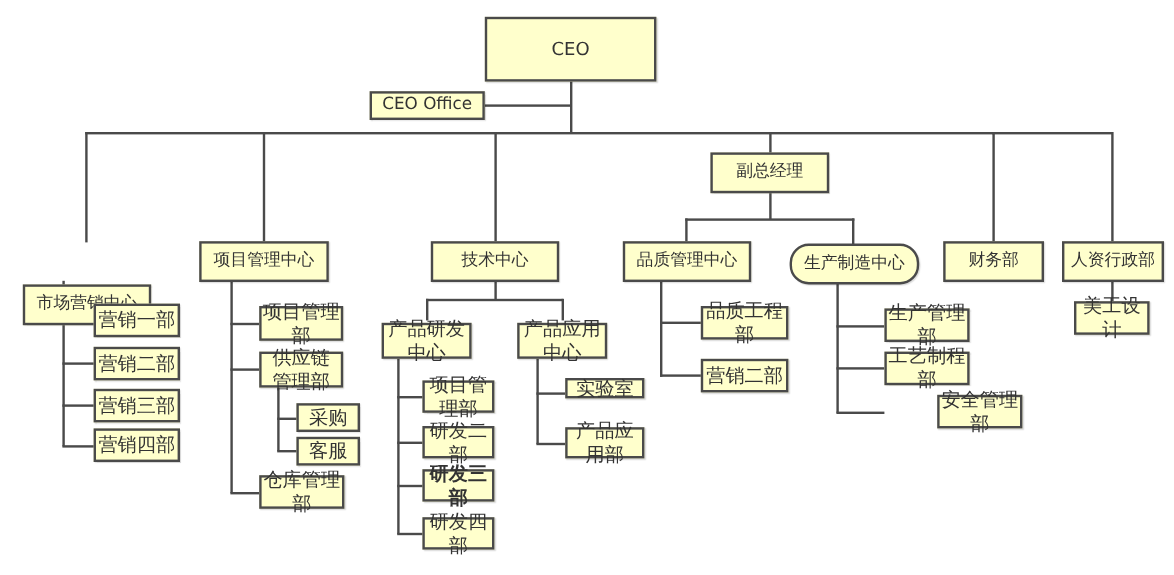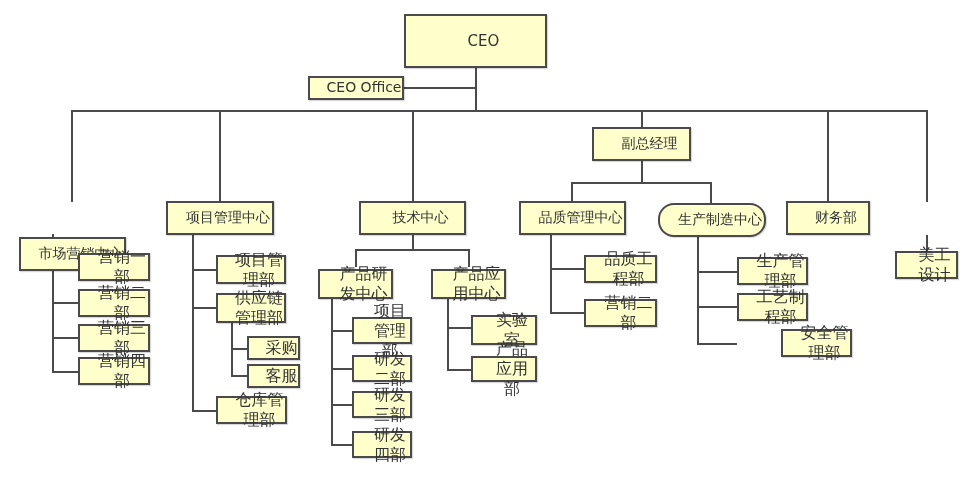--- a/index.html
+++ b/index.html
@@ -5,21 +5,20 @@
     html, body { margin: 0; padding: 0; background: #ffffff; }
     body { width: 978px; height: 479px; position: relative; overflow: hidden;
            font-family: "DejaVu Sans", "Liberation Sans", sans-serif; }
     #chart { position: absolute; left: 0; top: 0; width: 978px; height: 479px; }
     .node {
       position: absolute; box-sizing: border-box;
       background: #ffffcc; border: 2px solid #4a4a4a;
       display: flex; align-items: center; justify-content: center;
       text-align: center; color: #333333; line-height: 1.25;
       box-shadow: 1px 1px 1px rgba(0,0,0,0.15);
-      padding-left: 16px;
     }
     .lv0 { font-size: 15px; }
     .lv1 { font-size: 14px; }
     .lv2 { font-size: 16px; }
     .line { position: absolute; background: #4a4a4a; }
   </style>
 </head>
 <body>
 
 <div id="chart">
@@ -93,30 +92,31 @@
   <div class="node lv2" style="left:216px;top:293px;width:70px;height:30px;white-space:pre-line;">供应链
 管理部</div>
   <div class="node lv2" style="left:247px;top:336px;width:53px;height:24px;">采购</div>
   <div class="node lv2" style="left:247px;top:364px;width:53px;height:24px;">客服</div>
   <div class="node lv1" style="left:359px;top:201px;width:107px;height:34px;">技术中心</div>
 
   <div class="node lv2" style="left:216px;top:396px;width:71px;height:28px;">仓库管理部</div>
   <div class="node lv2" style="left:318px;top:269px;width:75px;height:30px;">产品研发中心</div>
   <div class="node lv2" style="left:352px;top:317px;width:60px;height:27px;">项目管理部</div>
   <div class="node lv2" style="left:352px;top:355px;width:60px;height:27px;">研发二部</div>
-  <div class="node lv2" style="left:352px;top:391px;width:60px;height:27px;">研发三部</div>
+  <div class="node lv2" style="left:352px;top:391px;width:60px;height:27px;font-weight:bold;">研发三部</div>
   <div class="node lv2" style="left:352px;top:431px;width:60px;height:27px;">研发四部</div>
   <div class="node lv2" style="left:431px;top:269px;width:75px;height:30px;">产品应用中心</div>
-  <div class="node lv2" style="left:471px;top:315px;width:66px;height:30px;">实验室</div>
+  <div class="node lv2" style="left:471px;top:315px;width:66px;height:17px;">实验室</div>
   <div class="node lv2" style="left:471px;top:356px;width:66px;height:26px;">产品应用部</div>
 
   <div class="node lv1" style="left:519px;top:201px;width:107px;height:34px;">品质管理中心</div>
   <div class="node lv2" style="left:584px;top:255px;width:73px;height:28px;">品质工程部</div>
   <div class="node lv2" style="left:584px;top:299px;width:73px;height:28px;">营销二部</div>
 
   <div class="node lv1" style="left:658px;top:203px;width:108px;height:34px;border-radius:16px;">生产制造中心</div>
   <div class="node lv2" style="left:737px;top:257px;width:71px;height:28px;">生产管理部</div>
   <div class="node lv2" style="left:737px;top:293px;width:71px;height:28px;">工艺制程部</div>
   <div class="node lv2" style="left:737px;top:329px;width:71px;height:28px;margin-left:44px;">安全管理部</div>
 
   <div class="node lv1" style="left:786px;top:201px;width:84px;height:34px;">财务部</div>
+  <div class="node lv1" style="left:885px;top:201px;width:85px;height:34px;">人资行政部</div>
   <div class="node lv2" style="left:895px;top:251px;width:63px;height:28px;">美工设计</div>
 </div>
 
 </body></html>

